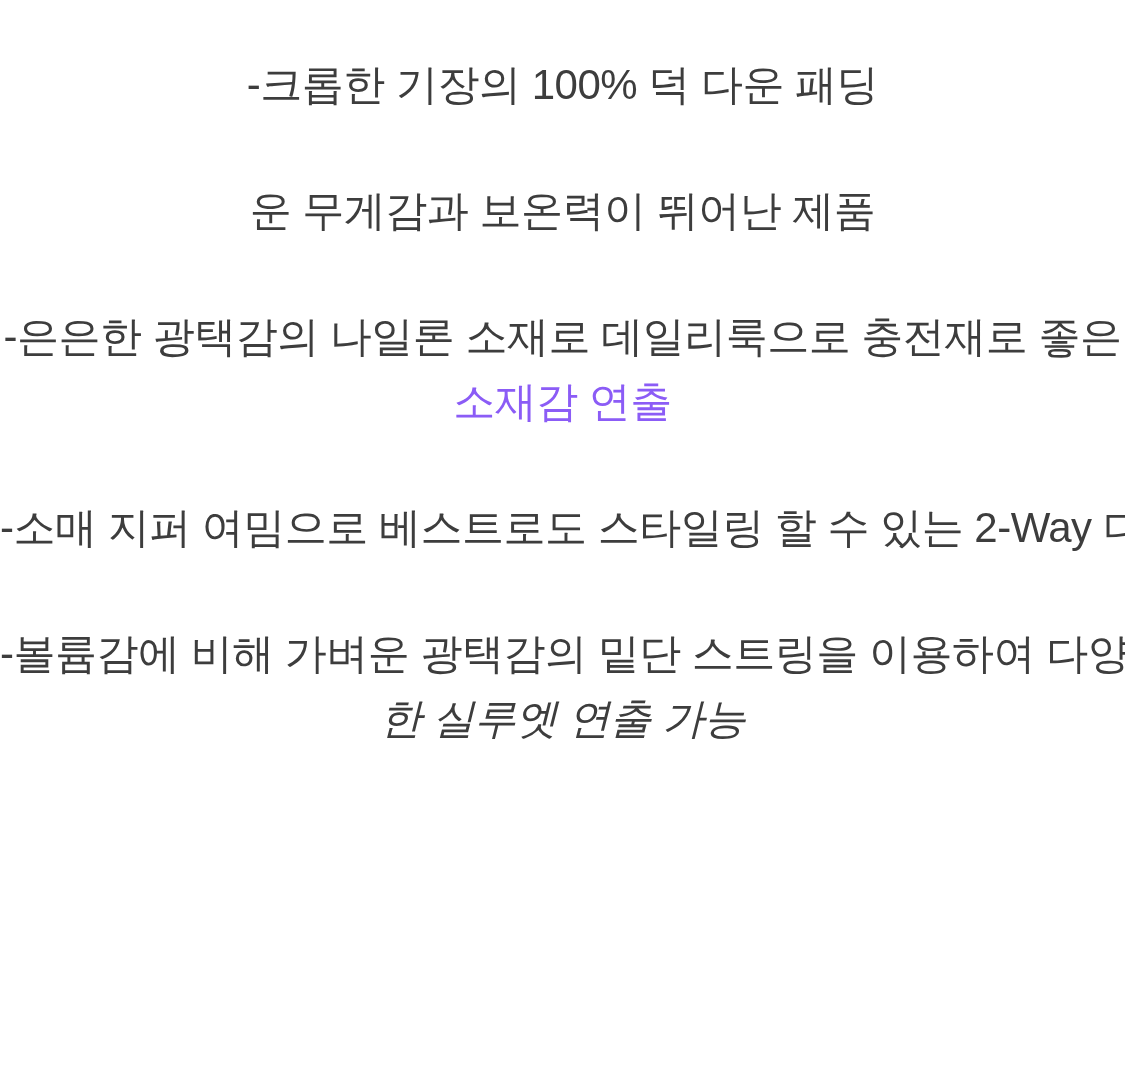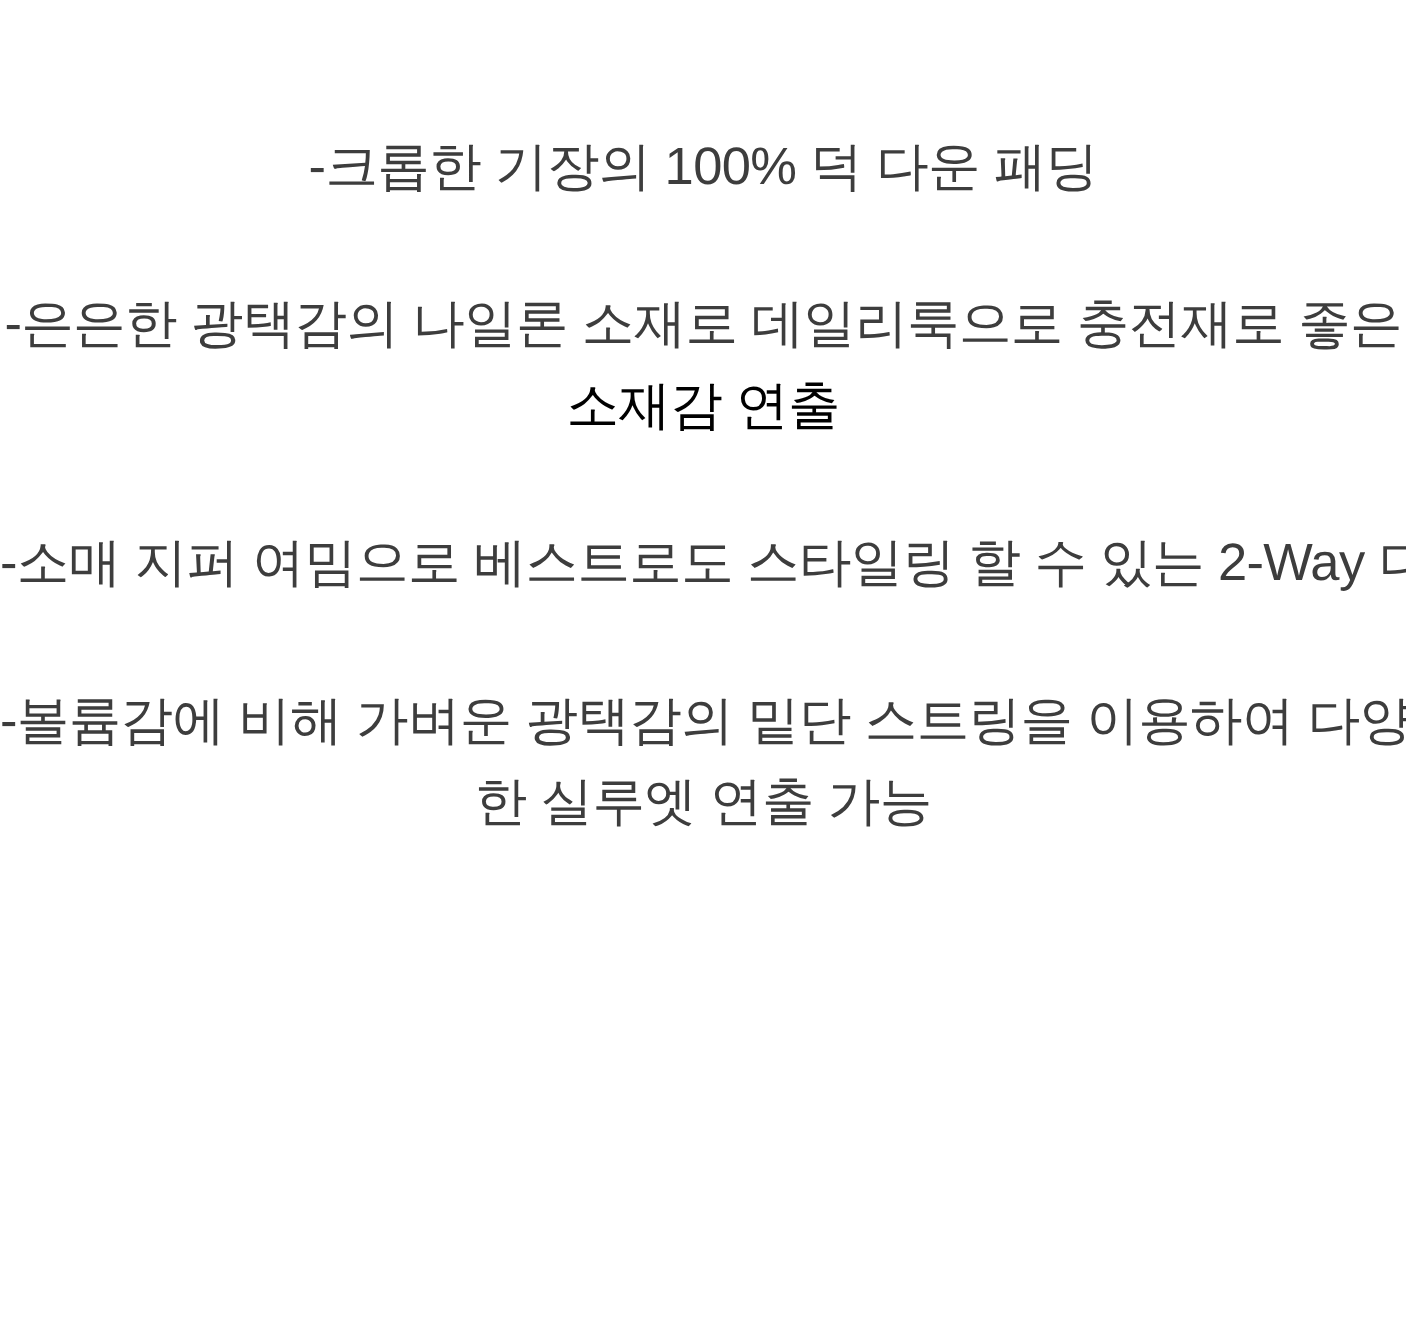--- a/index.html
+++ b/index.html
@@ -10,21 +10,21 @@
     width: 1125px;
     height: 1066px;
     background: #ffffff;
     overflow: hidden;
     font-family: "Liberation Sans", sans-serif;
   }
   .page {
     width: 1125px;
     height: 1066px;
     box-sizing: border-box;
-    padding-top: 100px;
+    padding-top: 52px;
     background: #ffffff;
   }
   .para {
     margin: 0 0 61px 0;
     text-align: center;
   }
   .para:last-child {
     margin-bottom: 0;
   }
   .line {
@@ -39,29 +39,30 @@
 </head>
 <body style="background: rgb(255, 255, 255);">
 
 <div class="page">
 
   <div class="para">
     <div class="line" style="color: rgb(61, 61, 61);">-크롭한 기장의 100% 덕 다운 패딩</div>
   </div>
 
   <div class="para">
+    <div class="line" style="color: rgb(61, 61, 61);">운 무게감과 보온력이 뛰어난 제품</div>
   </div>
 
   <div class="para">
     <div class="line" style="color: rgb(61, 61, 61);">-은은한 광택감의 나일론 소재로 데일리룩으로 충전재로 좋은</div>
-    <div class="line" style="color: #000000;">소재감 연출</div>
+    <div class="line" style="color: #8b5cf6;">소재감 연출</div>
   </div>
 
   <div class="para">
     <div class="line" style="color: rgb(61, 61, 61); text-align: center;">-소매 지퍼 여밈으로 베스트로도 스타일링 할 수 있는 2-Way 디</div>
   </div>
 
   <div class="para">
     <div class="line" style="color: rgb(61, 61, 61);">-볼륨감에 비해 가벼운 광택감의 밑단 스트링을 이용하여 다양</div>
-    <div class="line" style="color: rgb(61, 61, 61);">한 실루엣 연출 가능</div>
+    <div class="line" style="color: rgb(61, 61, 61); font-style: italic;">한 실루엣 연출 가능</div>
   </div>
 
 </div>
 
 </body></html>

